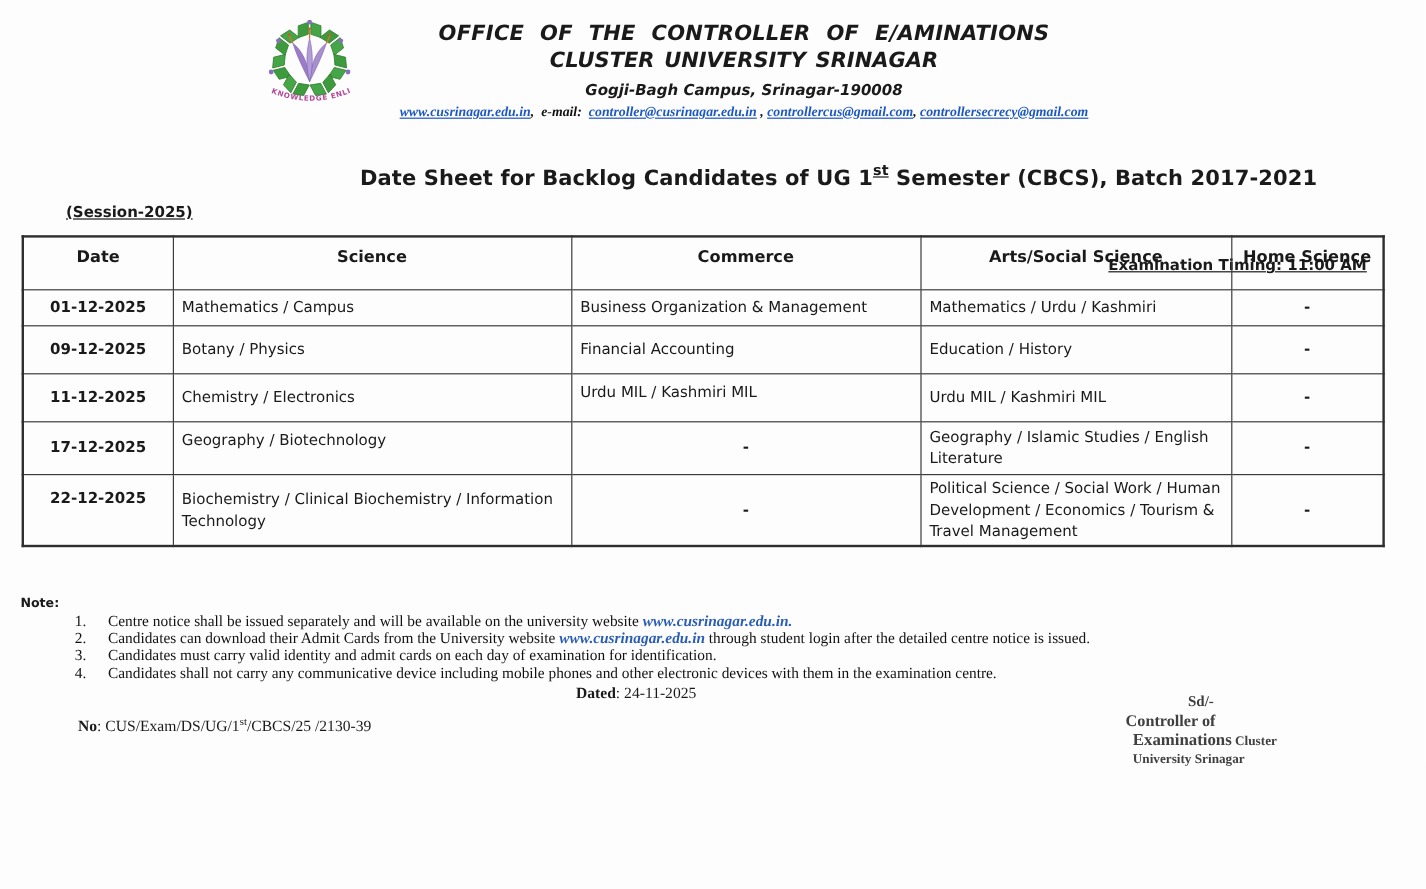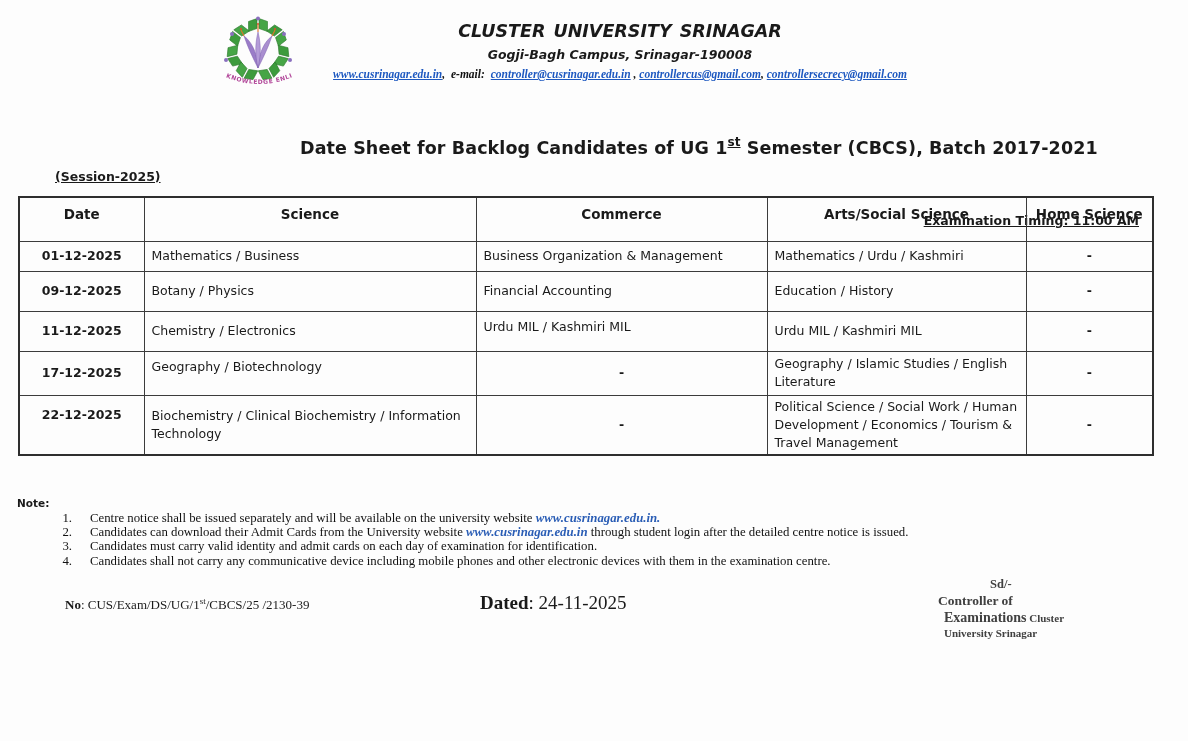--- a/index.html
+++ b/index.html
@@ -49,21 +49,21 @@
          font-family:"Liberation Serif","DejaVu Serif",serif;font-size:12.8px;color:#111;}
   .note-item{display:flex;line-height:14.2px;}
   .note-num{width:16px;margin-left:38px;text-align:right;flex:none;}
   .note-text{margin-left:18px;}
   .nlink{color:#2a5db5;font-weight:bold;font-style:italic;text-decoration:none;cursor:pointer;}
 
   
   .ref{position:absolute;top:596px;left:65px;font-family:"Liberation Serif",serif;font-size:13px;}
   .ref b,.dated b{font-weight:bold;}
   .ref sup{font-size:9px;}
-  .dated{position:absolute;top:592px;left:480px;font-family:"Liberation Serif",serif;font-size:19px;}
+  .dated{position:absolute;top:570px;left:480px;font-family:"Liberation Serif",serif;font-size:13px;}
 
   .sig{position:absolute;top:577px;left:932px;width:190px;
        font-family:"Liberation Serif",serif;font-weight:bold;color:#404040;}
   .sig .sd{margin-left:58px;font-size:12.5px;}
   .sig .l1{margin-left:6px;font-size:13.5px;margin-top:1px;}
   .sig .l2{margin-left:12px;font-size:14px;margin-top:1px;}
   .sig .l2 .small{font-size:11px;}
   .sig .l3{margin-left:12px;font-size:11px;margin-top:1px;}
 </style>
 </head>
@@ -99,20 +99,21 @@
       <circle cx="31" cy="13" r="1.1" fill="#d8542a"></circle>
       <circle cx="48" cy="8" r="1.1" fill="#d8542a"></circle>
       <circle cx="65" cy="13" r="1.1" fill="#d8542a"></circle>
       <text font-size="6" font-weight="bold" fill="#b2489a" letter-spacing="0.6" font-family="DejaVu Sans, sans-serif">
         <textPath href="#arc" startOffset="4%">KNOWLEDGE ENLIGHTENS</textPath>
       </text>
     </svg>
   </div>
 
   <div class="head-text">
+    <div class="h1">OFFICE OF THE CONTROLLER OF E/AMINATIONS</div>
     <div class="h2">CLUSTER UNIVERSITY SRINAGAR</div>
     <div class="h3">Gogji-Bagh Campus, Srinagar-190008</div>
     <div class="h4"><a class="lnk">www.cusrinagar.edu.in</a><span>, </span><span class="email-label">e-mail:</span> <a class="lnk">controller@cusrinagar.edu.in</a><span> , </span><a class="lnk">controllercus@gmail.com</a><span>, </span><a class="lnk">controllersecrecy@gmail.com</a></div>
   </div>
 
   <div class="title"><span>Date Sheet for Backlog Candidates of UG 1</span><sup>st</sup><span> Semester (CBCS), Batch 2017-2021</span></div>
 
   <div class="session">(Session-2025)</div>
   <div class="timing">Examination Timing: 11:00 AM</div>
 
@@ -127,21 +128,21 @@
     <tbody>
         <tr class="rh">
       <th>Date</th>
       <th>Science</th>
       <th>Commerce</th>
       <th>Arts/Social Science</th>
       <th>Home Science</th>
     </tr>
     <tr class="r1">
       <td class="cd">01-12-2025</td>
-      <td class="cl">Mathematics / Business</td>
+      <td class="cl">Mathematics / Campus</td>
       <td class="cl">Business Organization &amp; Management</td>
       <td class="cl">Mathematics / Urdu / Kashmiri</td>
       <td class="dash">-</td>
     </tr>
     <tr class="r3">
       <td class="cd">09-12-2025</td>
       <td class="cl">Botany / Physics</td>
       <td class="cl">Financial Accounting</td>
       <td class="cl">Education / History</td>
       <td class="dash" style="vertical-align:middle;padding-top:2px;">-</td>

